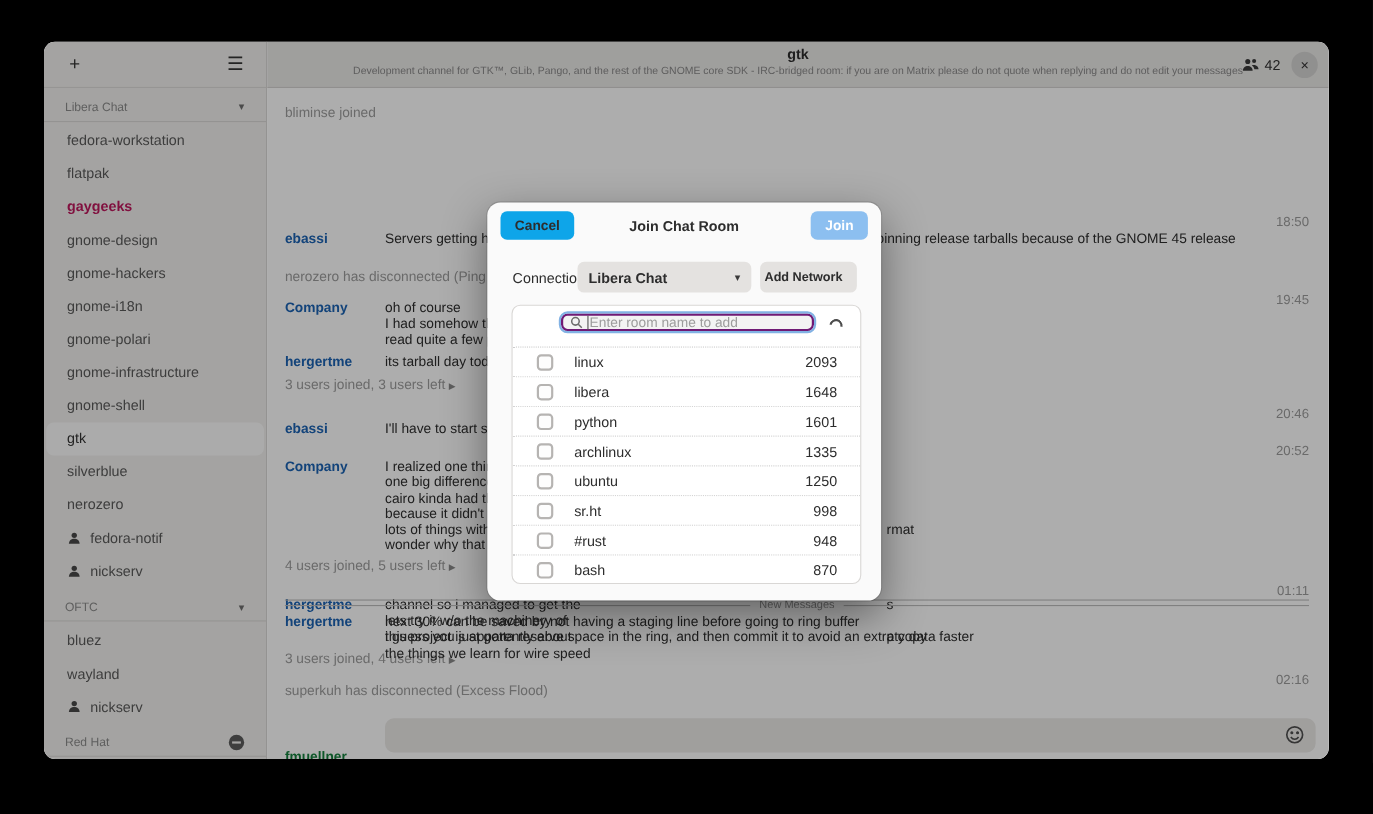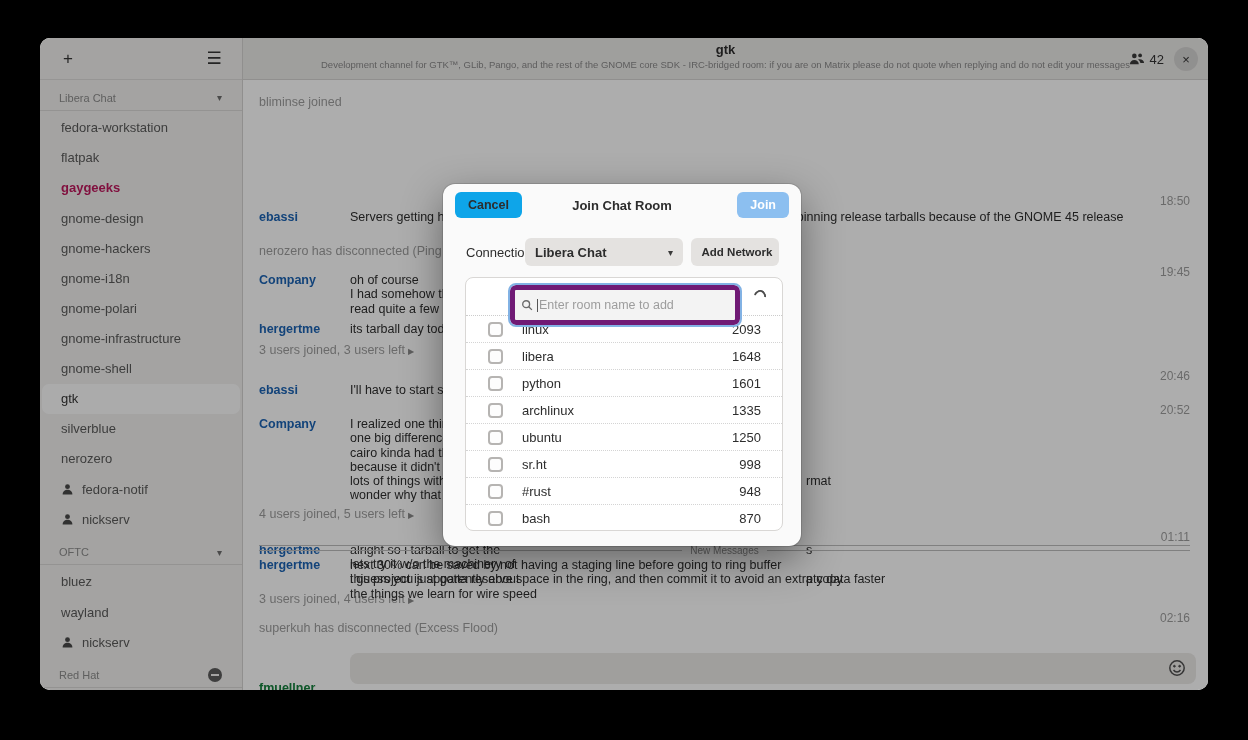--- a/index.html
+++ b/index.html
@@ -70,27 +70,27 @@
   .dlg-btn { position:absolute; top:8px; height:26px; border-radius:6px; background:#0ea5e9; border:none;
     font-family:inherit; font-size:12.5px; font-weight:bold; color:#2d2d2d; padding:0 13px; cursor:pointer; }
   .dlg-cancel { left:12px; }
   .dlg-join { right:12px; background:#8cbff0; color:#ffffff; }
   .dlg-title { position:absolute; top:14px; left:0; right:0; text-align:center; font-weight:bold; font-size:13px; }
   .conn-label { position:absolute; top:61px; left:23px; color:#2d2d2d; }
   .conn-dropdown { position:absolute; top:54px; left:82px; width:158px; height:28px; background:#e4e2e0; border-radius:6px;
     display:flex; align-items:center; padding:0 10px; font-weight:bold; cursor:pointer; }
   .conn-dropdown .chev2 { margin-left:auto; font-size:10px; color:#3a3a3a; }
   .add-net { position:absolute; top:54px; left:248px; width:88px; height:28px; background:#e4e2e0; border-radius:6px;
-    display:flex; align-items:center; justify-content:center; gap:4px; font-weight:bold; font-size:11.5px; cursor:pointer; }
+    display:flex; align-items:center; justify-content:flex-start; gap:4px; font-weight:bold; font-size:11.5px; cursor:pointer; }
   .add-net .plus { font-size:14px; font-weight:normal; }
   .roomlist { position:absolute; left:22px; top:93px; width:318px; height:254px; background:#ffffff;
     border:1px solid #d9d7d5; border-radius:8px; overflow:hidden; }
   .search-row { height:38px; position:relative; border-bottom:1px dotted #cccccc; }
-  .search-entry { position:absolute; left:44px; top:7px; width:230px; height:40px; background:#f3f3f3;
-    border:5px solid #701a75; outline:2px solid #82b2e4; border-radius:6px; display:flex; align-items:center; padding:0 6px; }
+  .search-entry { position:absolute; left:44px; top:7px; width:230px; height:16px; background:#f3f3f3;
+    border:2px solid #701a75; outline:2px solid #82b2e4; border-radius:6px; display:flex; align-items:center; padding:0 6px; }
   .search-entry svg { width:12px; height:12px; stroke:#6b6b6b; fill:none; flex:none; margin-right:4px; }
   .caret { width:1px; height:13px; background:#555; margin-right:1px; }
   .search-input { border:none; background:transparent; outline:none; flex:1; font-size:12.5px; font-family:inherit; color:#333; }
   .search-input::placeholder { color:#9d9d9d; }
   .spinner { position:absolute; right:16px; top:12px; width:12px; height:12px; border-radius:50%;
     border:2px solid #4d4d4d; border-left-color:transparent; border-bottom-color:transparent; transform:rotate(-35deg); }
   .room-row { height:27px; display:flex; align-items:center; padding:0 21px 0 22px; border-bottom:1px dotted #d4d4d4; cursor:pointer; }
   .room-row:last-child { border-bottom:none; }
   .cbx { width:15px; height:15px; border:2px solid #b6b4b2; border-radius:4px; background:#fdfdfd; flex:none; margin-right:19px; }
   .room-name { flex:1; color:#2d2d2d; }
@@ -260,21 +260,21 @@
           <div class="line">because it didn't focus on the</div>
           <div class="line"><span>lots of things with cairo and the</span><span class="frag-right">rmat</span></div>
           <div class="line">wonder why that never came up</div>
         </div>
       </div>
       <div class="row status" style="top:427px"><span>4 users joined, 5 users left</span><span class="exp">▶</span></div>
       <div class="row time" style="top:450px">01:11</div>
       <div class="row msg" style="top:463px">
         <span class="nick">hergertme</span>
         <div class="lines">
-          <div class="line"><span>alright so i tarball to get the</span><span class="frag-right">s</span></div>
+          <div class="line"><span>channel so i managed to get the</span><span class="frag-right">s</span></div>
           <div class="line">lets try it w/o the machinery of</div>
           <div class="line"><span>this project is apparently about</span><span class="frag-right">pty data faster</span></div>
         </div>
       </div>
       <div class="row status" style="top:512px"><span>3 users joined, 4 users left</span><span class="exp">▶</span></div>
 
       <div class="row time" style="top:531px">02:16</div>
       <div class="row nm-divider" style="top:465px;top:465px" hidden=""></div>
       <div class="row nm-divider" style="top:465px">
           <span>New Messages</span>

